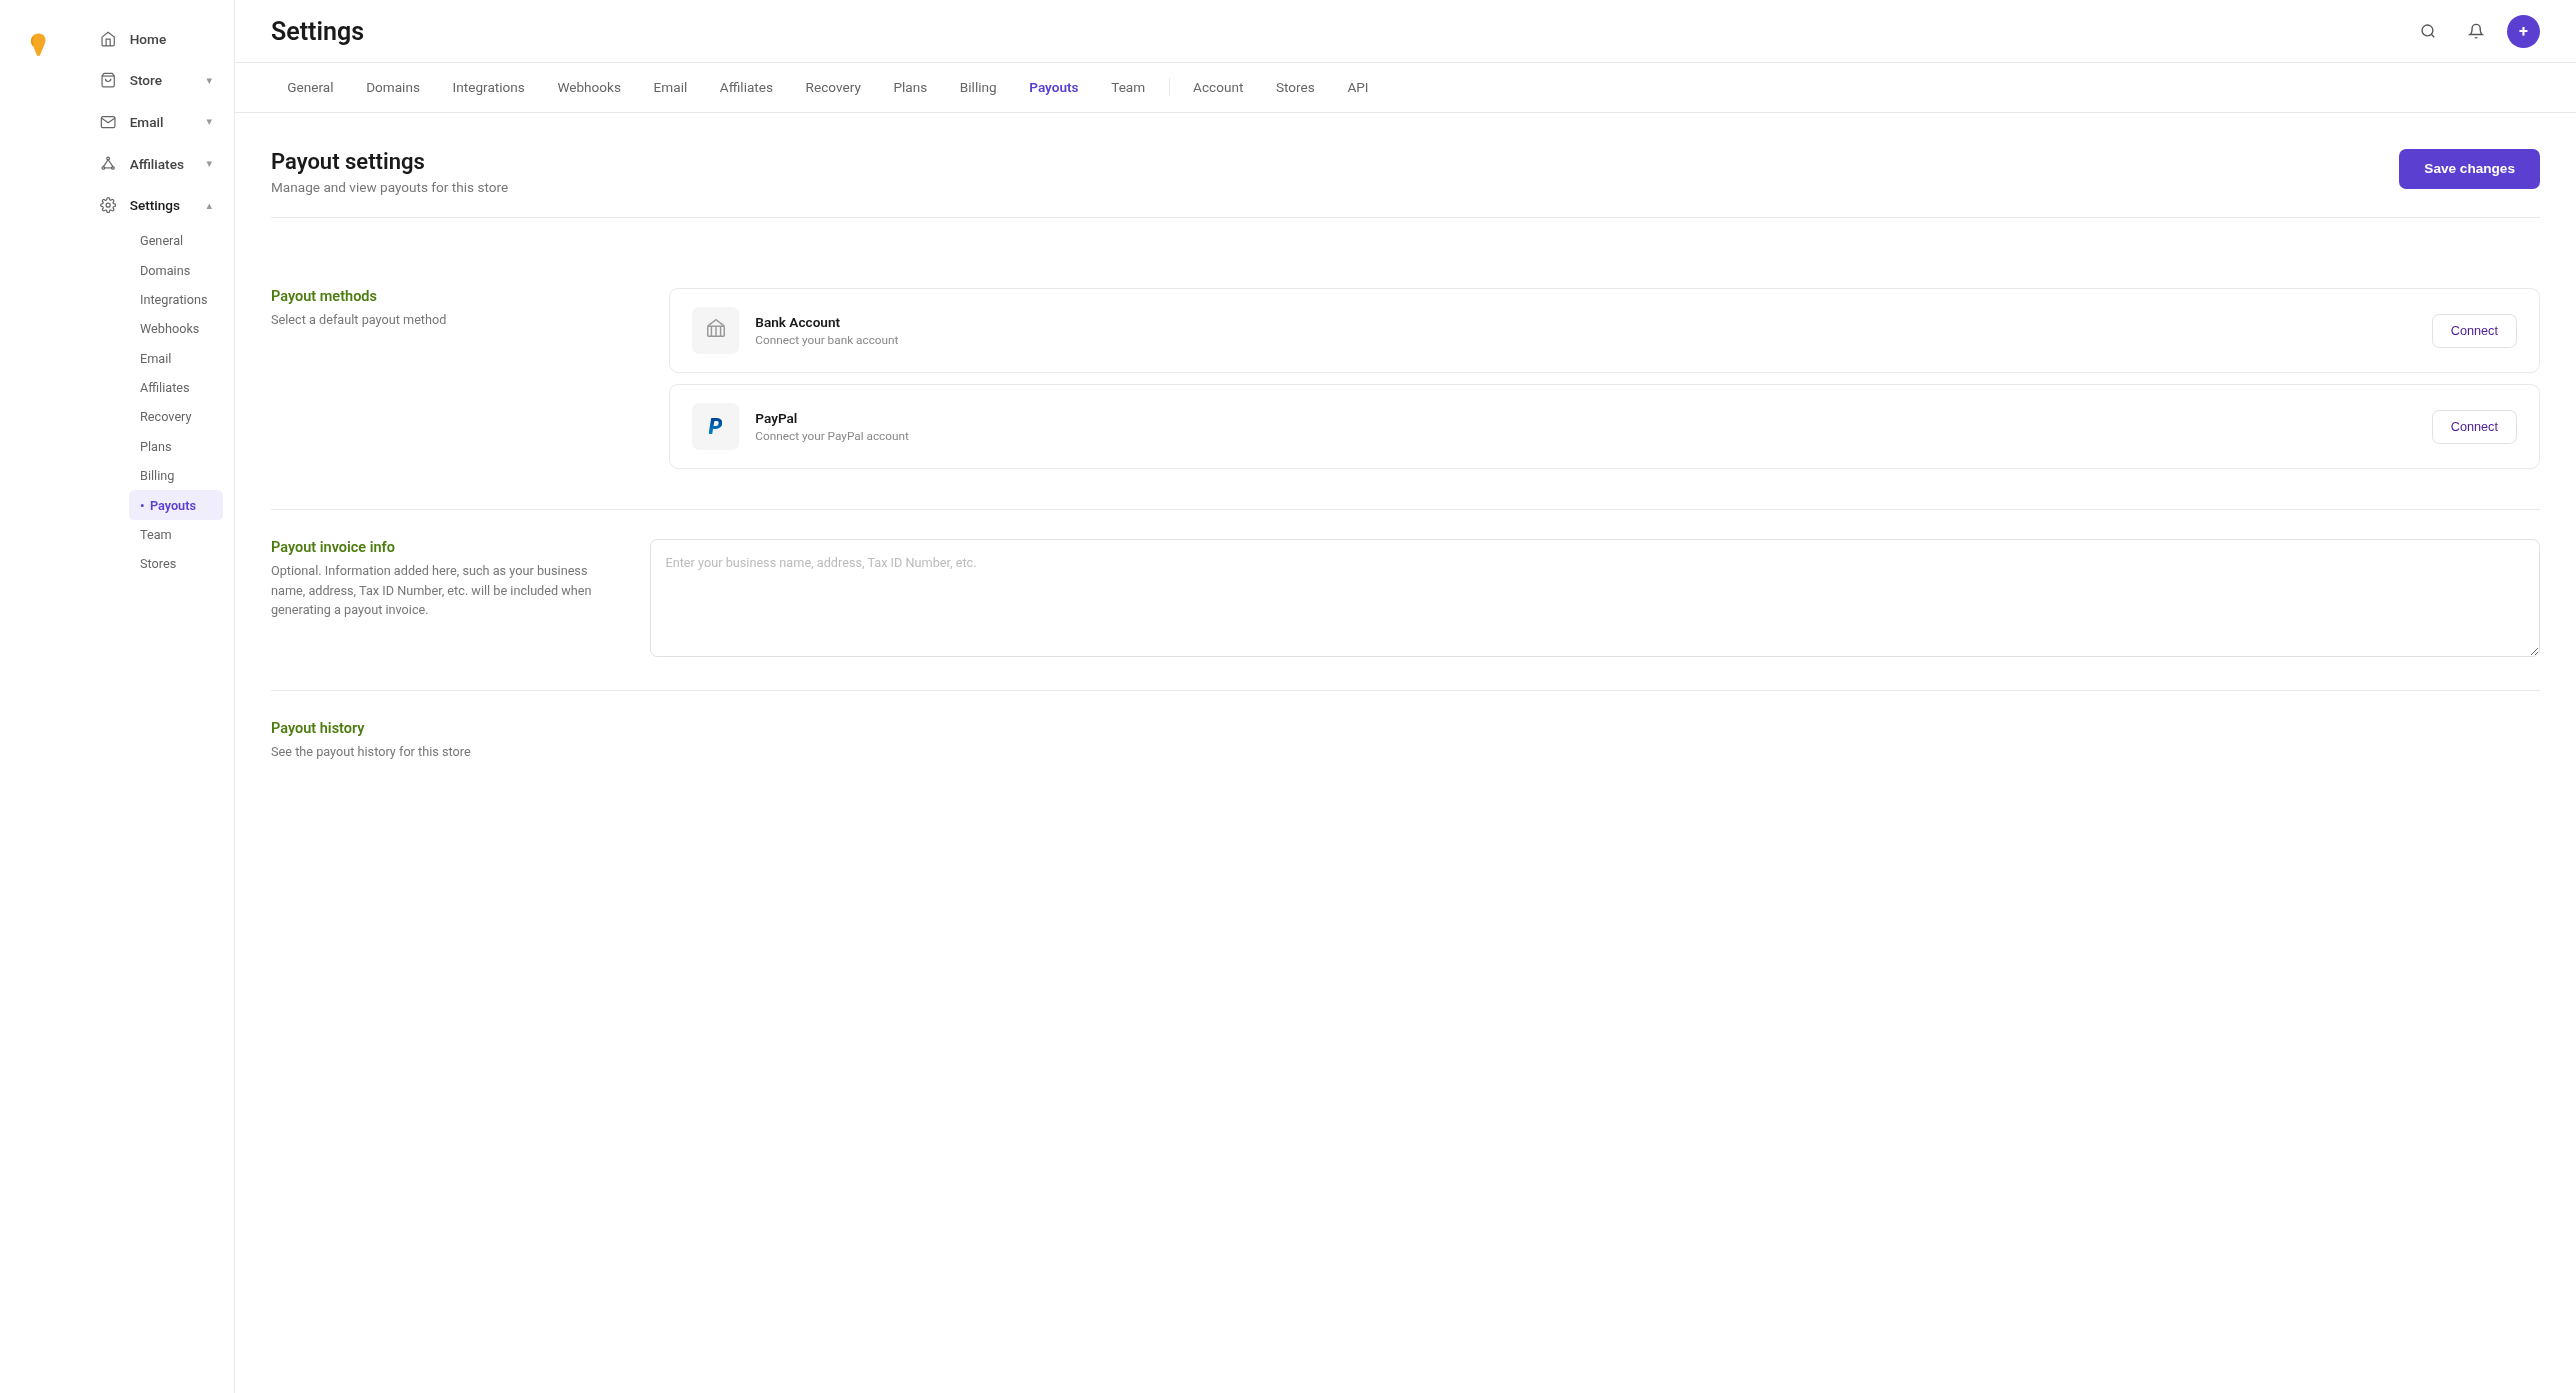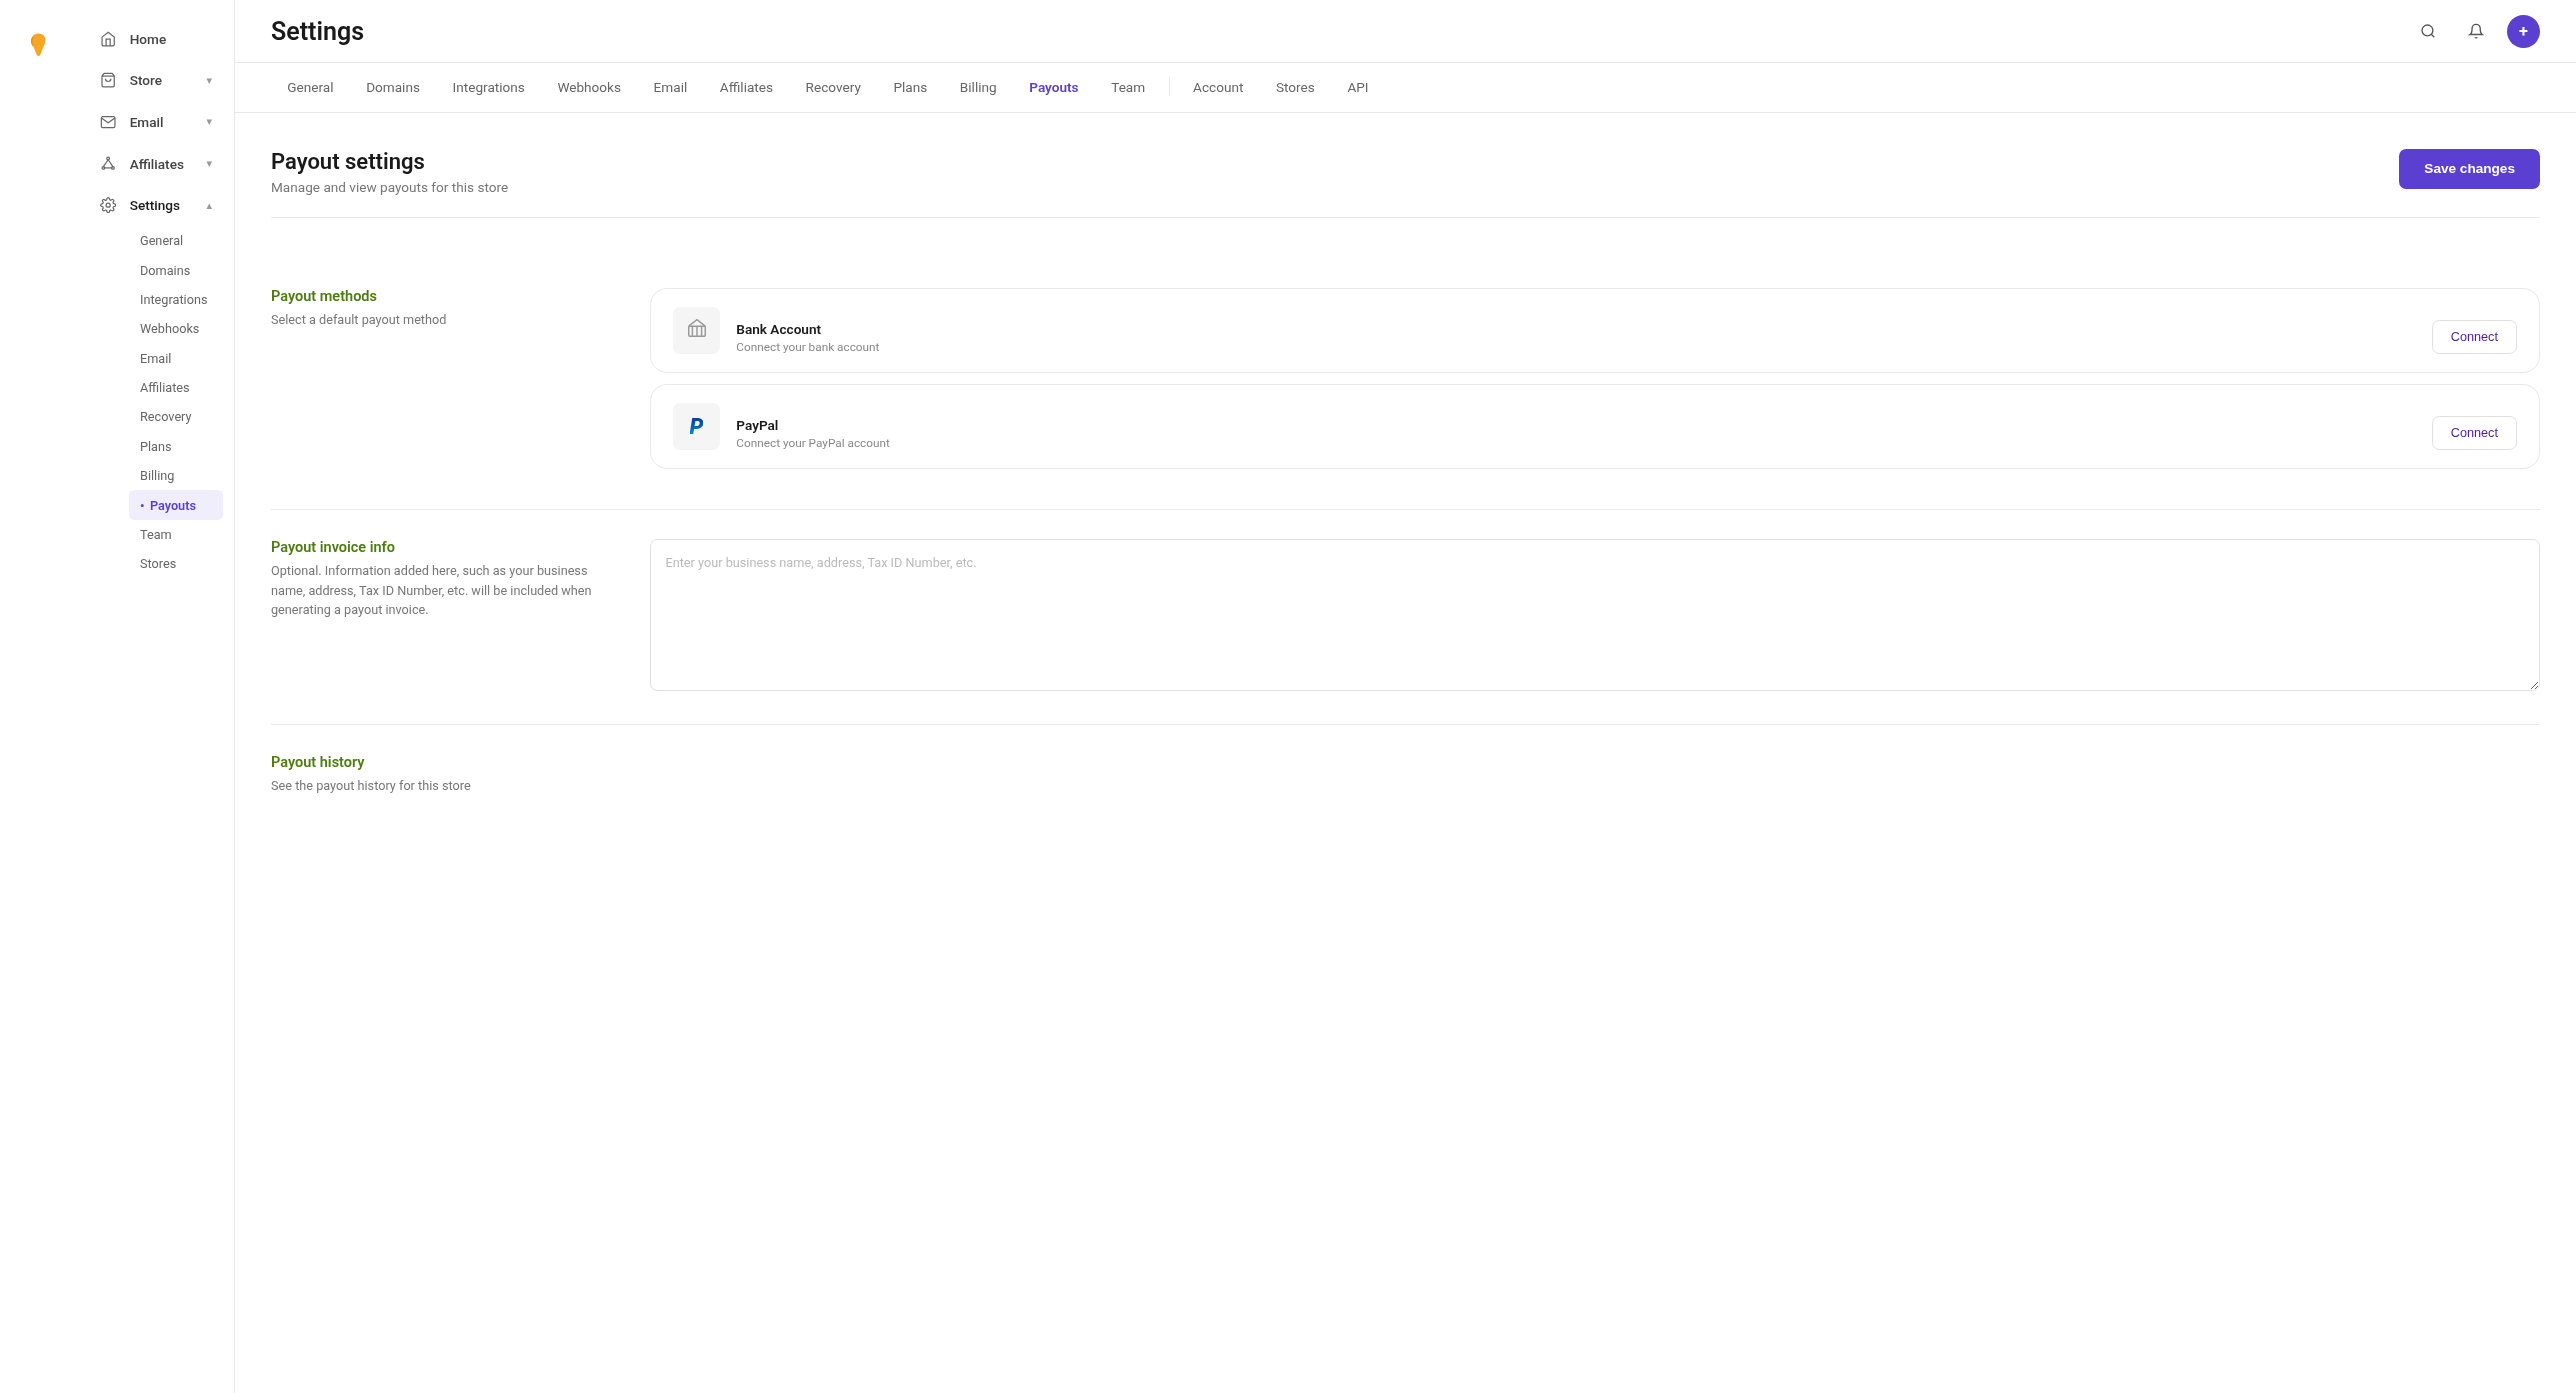--- a/index.html
+++ b/index.html
@@ -42,29 +42,29 @@
     .section-subtitle { font-size: 13.6px; color: #777; }
     .save-btn { background: #5b3fd1; color: #fff; border: none; border-radius: 7.2px; padding: 12.7px 25px; font-size: 13.6px; font-weight: 700; cursor: pointer; white-space: nowrap; }
 
     .settings-row { display: flex; gap: 36px; padding: 29px 0; border-bottom: 0.9px solid #e8e8e8; }
     .settings-row-label { flex: 0 0 343px; }
     .settings-row-label h3 { font-size: 14.5px; font-weight: 600; color: #4d7c0f; margin-bottom: 5.4px; }
     .settings-row-label p { font-size: 12.7px; color: #777; line-height: 1.5; }
     .settings-row-content { flex: 1; }
 
     
-    .method-card { border: 0.9px solid #e8e8e8; border-radius: 17px; padding: 18px 22px; display: flex; align-items: flex-end; gap: 16.3px; margin-bottom: 11px; background: #fff; }
+    .method-card { border: 0.9px solid #e8e8e8; border-radius: 9px; padding: 18px 22px; display: flex; align-items: center; gap: 16.3px; margin-bottom: 11px; background: #fff; margin-left: 19px; }
     .method-card-icon { width: 47px; height: 47px; border-radius: 7.2px; background: #f5f5f5; display: flex; align-items: center; justify-content: center; flex-shrink: 0; }
     .method-card-info { flex: 1; }
     .method-card-info h4 { font-size: 13.6px; font-weight: 600; color: #1a1a1a; margin-bottom: 2.7px; }
     .method-card-info p { font-size: 11.8px; color: #888; }
     .connect-btn { border: 0.9px solid #e0e0e0; background: #fff; border-radius: 7.2px; padding: 9px 18px; font-size: 12.7px; font-weight: 500; color: #4c1d95; cursor: pointer; }
 
     
-    .invoice-textarea { width: 100%; height: 152px; border: 0.9px solid #e0e0e0; border-radius: 7.2px; padding: 14.5px; font-size: 12.7px; color: #333; resize: vertical; font-family: inherit; outline: none; }
+    .invoice-textarea { width: 100%; height: 118px; border: 0.9px solid #e0e0e0; border-radius: 7.2px; padding: 14.5px; font-size: 12.7px; color: #333; resize: vertical; font-family: inherit; outline: none; }
     .invoice-textarea::placeholder { color: #bbb; }
 
     
     .bank-icon { font-size: 20px; color: #aaa; }
     
     .paypal-icon { font-size: 22px; font-weight: 900; font-style: italic; background: linear-gradient(#003087, #009cde); -webkit-background-clip: text; -webkit-text-fill-color: transparent; background-clip: text; }
   </style>
 </head>
 <body>
 

